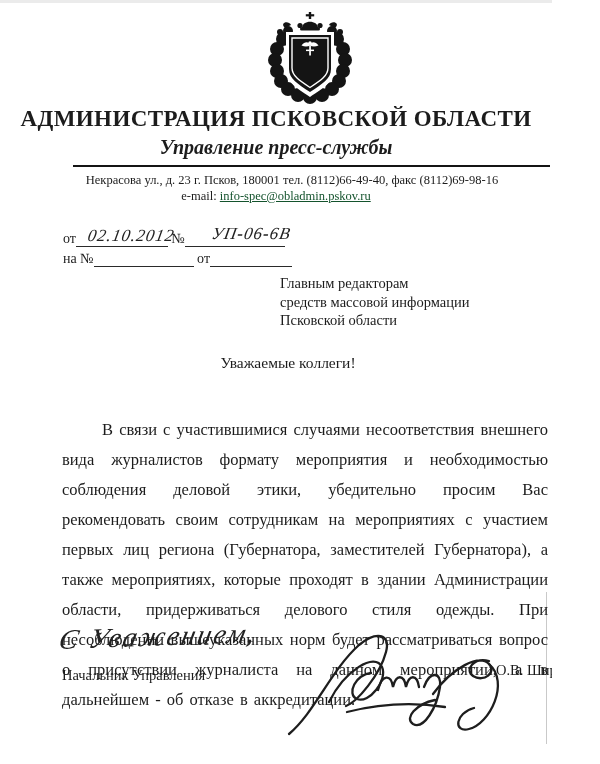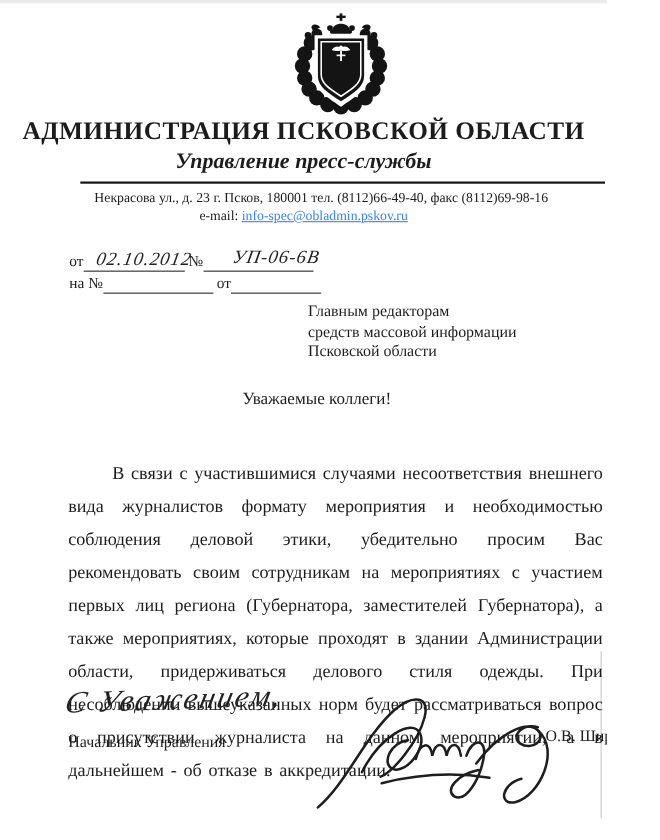--- a/index.html
+++ b/index.html
@@ -12,21 +12,21 @@
 
   .emblem{position:absolute;left:252px;top:12px;width:116px;height:96px;}
 
   .org-name{position:absolute;top:106px;left:0;width:100%;text-align:center;
     font-weight:bold;font-size:23px;letter-spacing:0.4px;}
   .dept-name{position:absolute;top:136px;left:0;width:100%;text-align:center;
     font-weight:bold;font-size:20px;font-style:italic;}
   .head-rule{position:absolute;top:165px;left:73px;width:477px;height:2px;background:#141414;}
   .addr-line{position:absolute;top:173px;left:0;width:100%;text-align:center;font-size:12.5px;margin-left:16px;}
   .email-line{position:absolute;top:189px;left:0;width:100%;text-align:center;font-size:12.5px;}
-  .email-line a{color:#3b82f6;text-decoration:underline;}
+  .email-line a{color:#14532d;text-decoration:underline;}
 
   .ref-row1{position:absolute;top:231px;left:63px;font-size:14px;white-space:nowrap;}
   .ref-row2{position:absolute;top:251px;left:63px;font-size:14px;white-space:nowrap;}
   .uline{display:inline-block;border-bottom:1px solid #2a2a2a;height:14px;vertical-align:bottom;}
   .w90{width:92px;} .w88{width:100px;} .w98{width:100px;} .w80{width:82px;}
   .hw{font-style:italic;font-size:17px;white-space:nowrap;color:#222;
     transform:skewX(-10deg);transform-origin:left bottom;letter-spacing:1px;}
   .hw-date{position:absolute;top:226px;left:86px;}
   .hw-number{position:absolute;top:224px;left:210px;}
 

